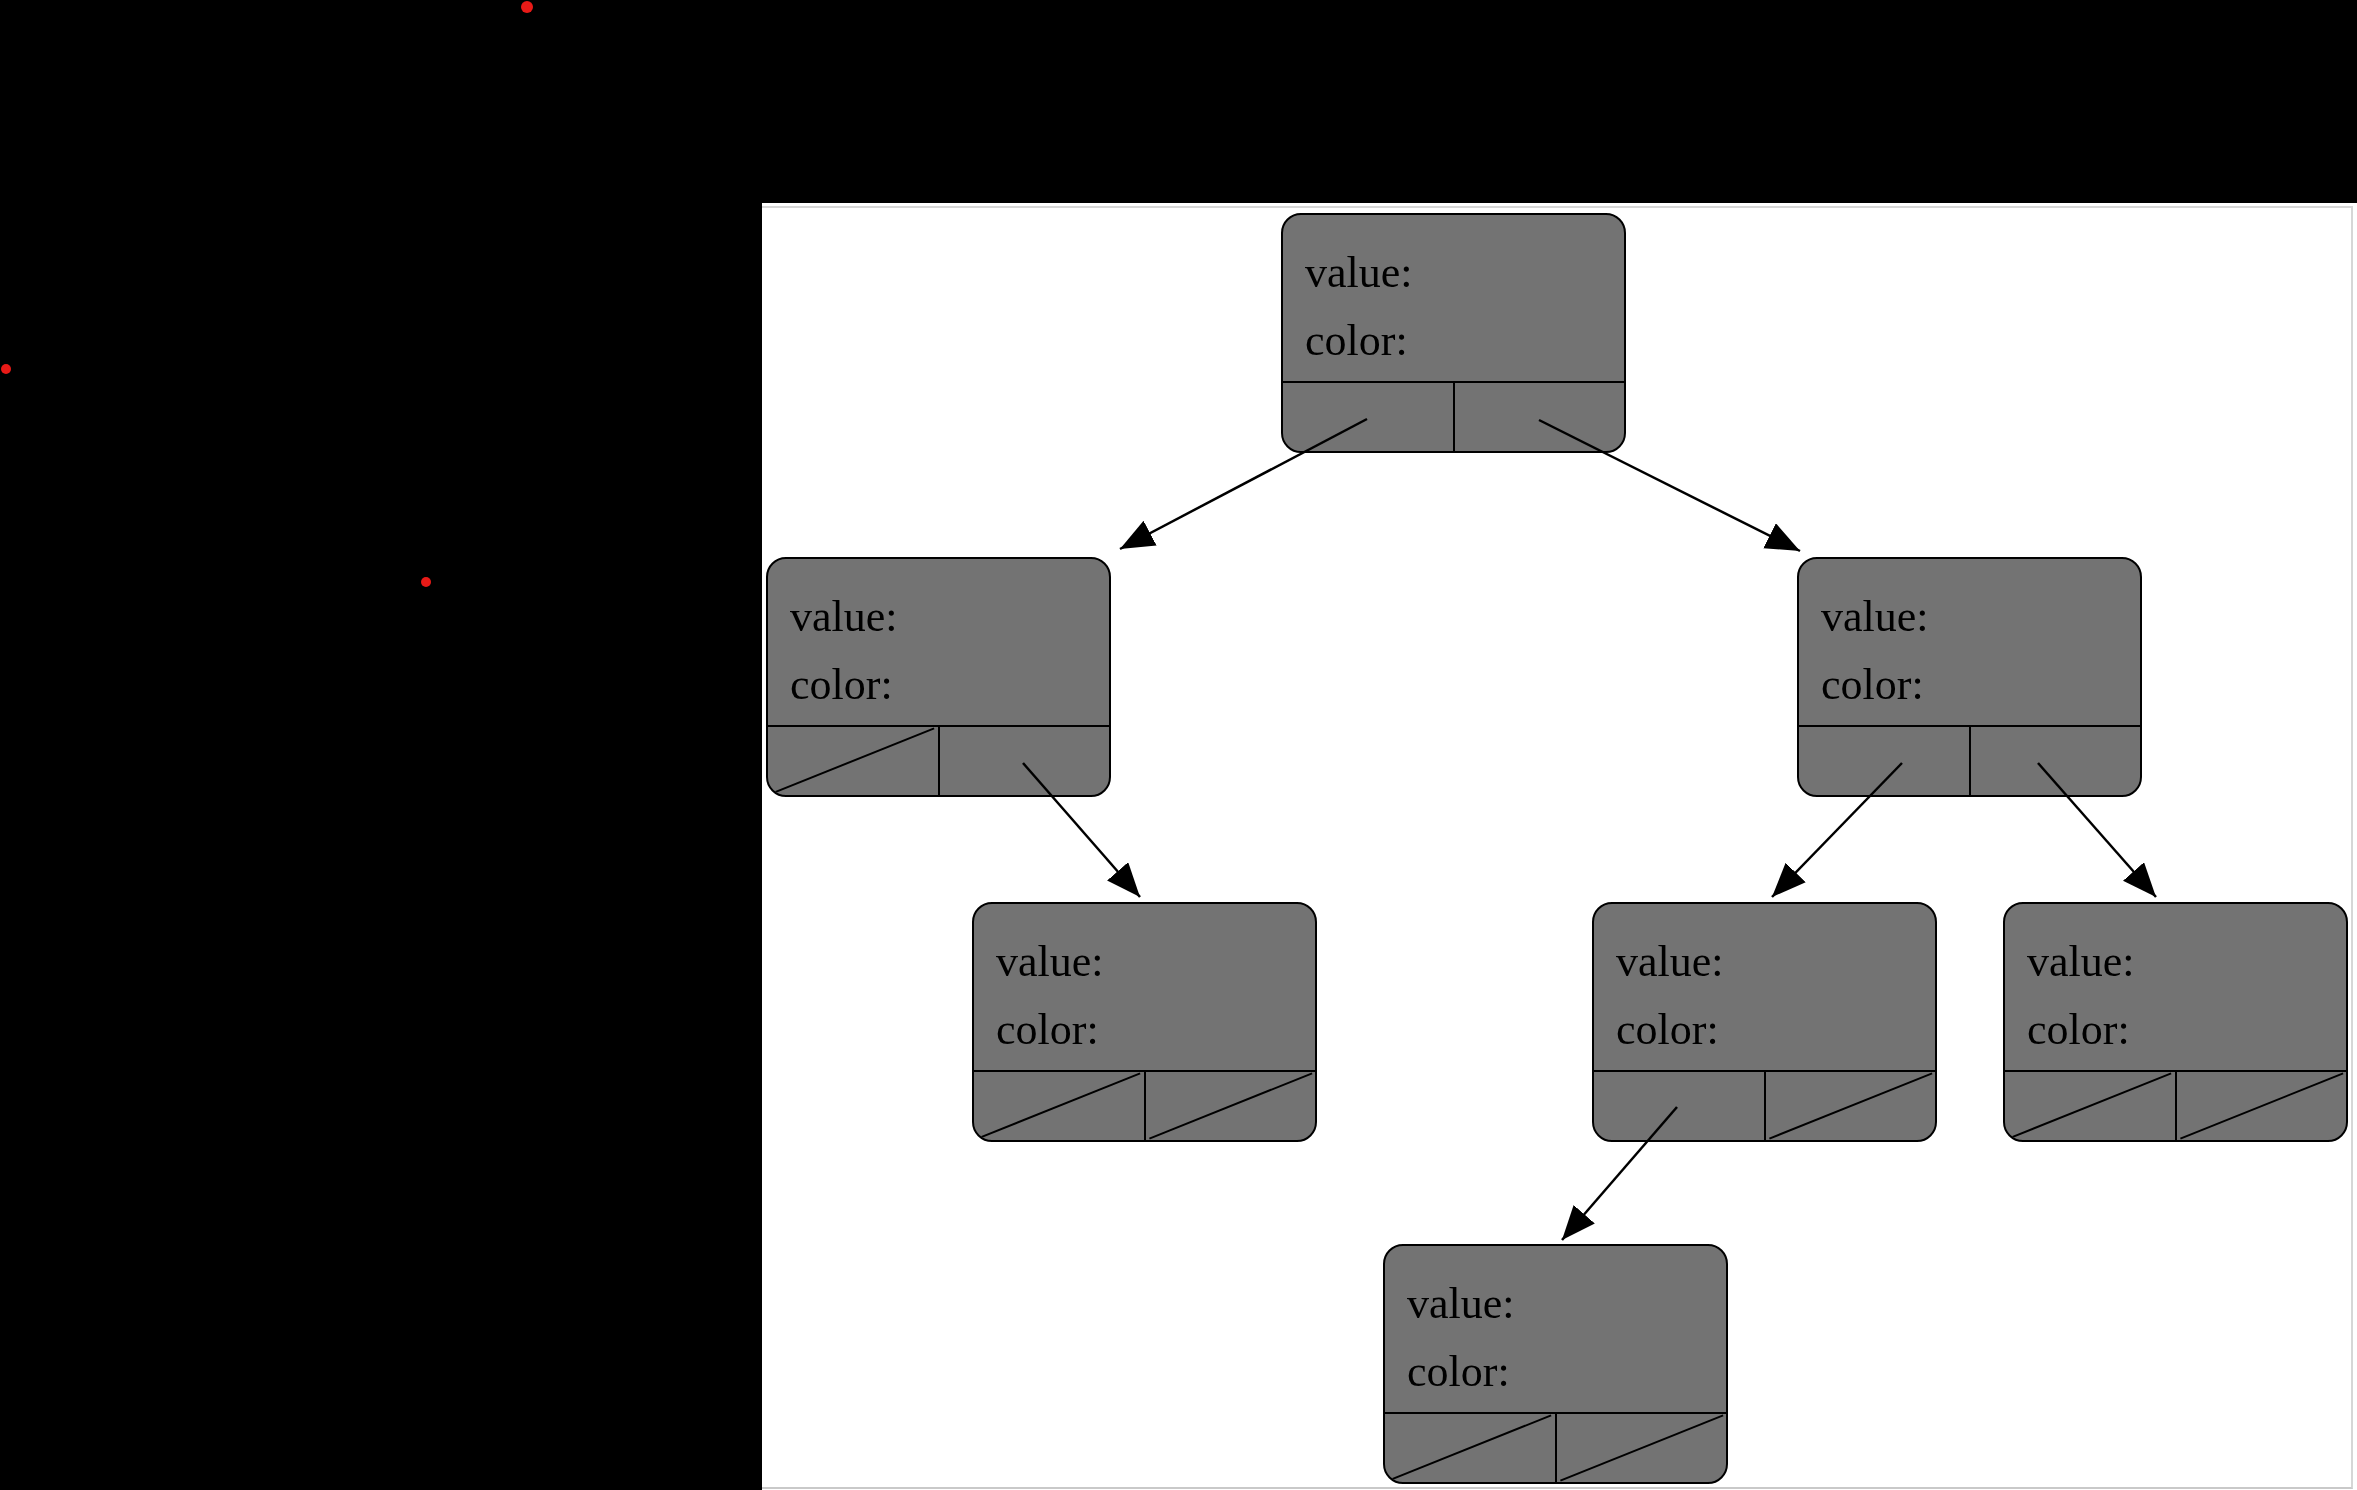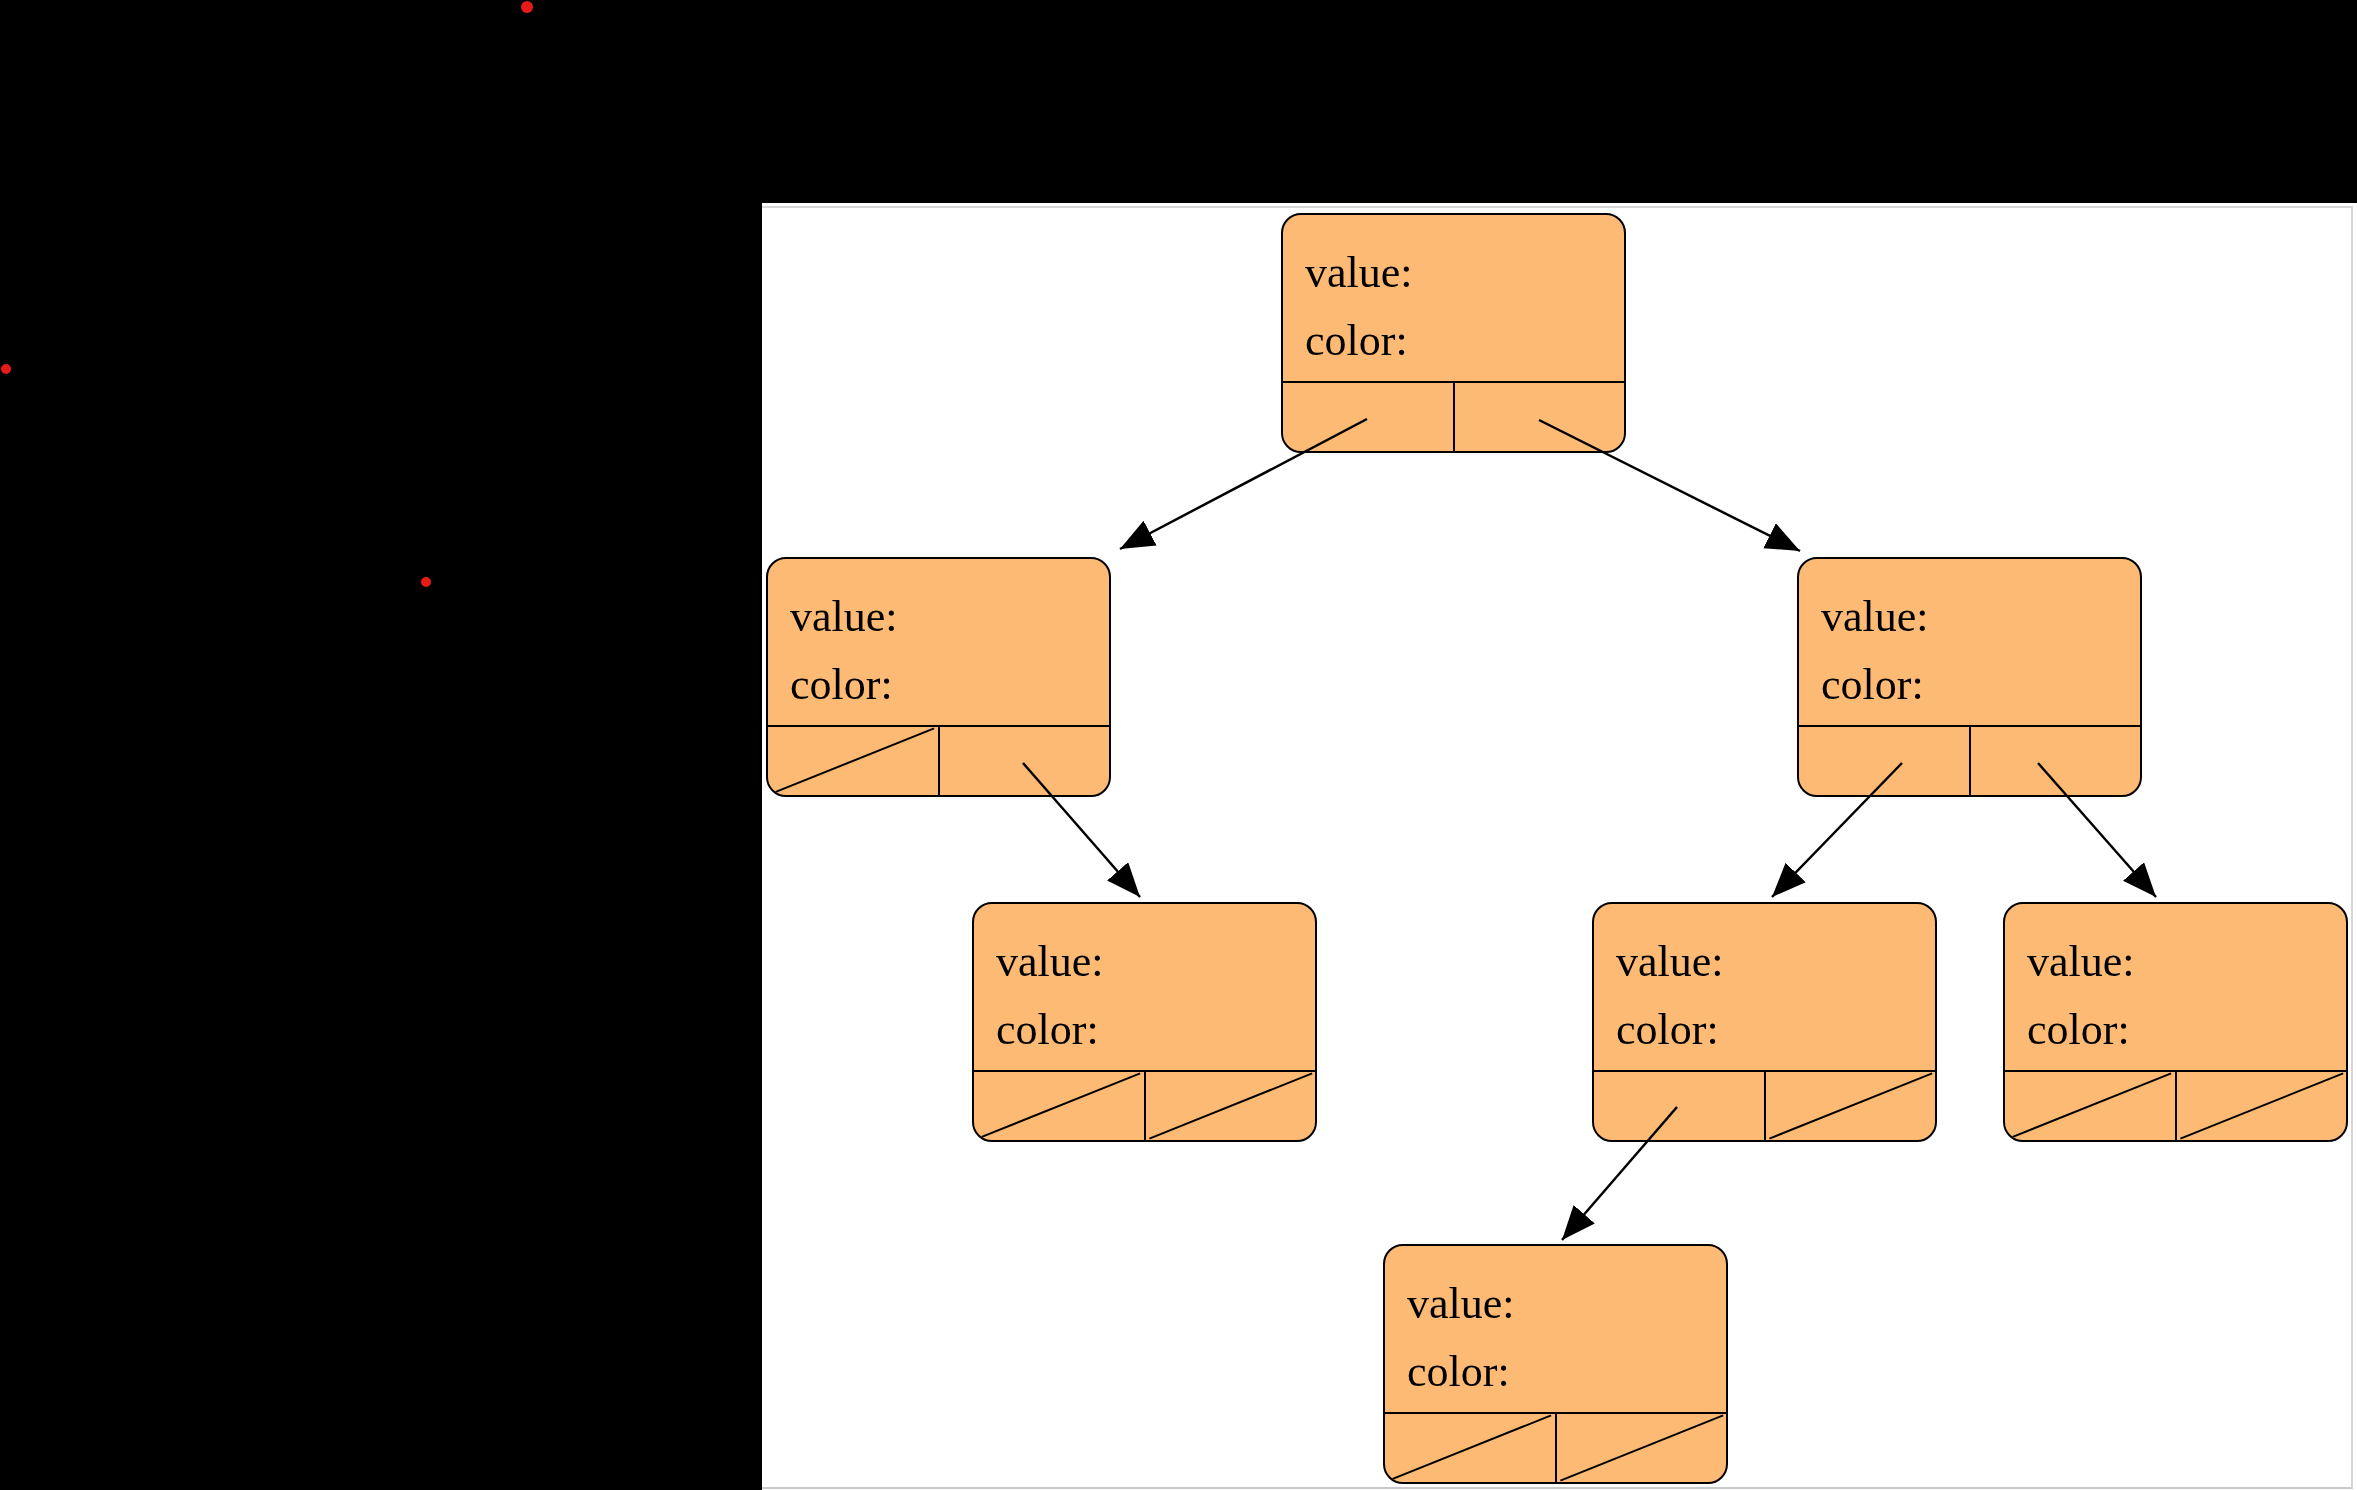--- a/index.html
+++ b/index.html
@@ -21,21 +21,21 @@
     border-bottom:2px solid #c9c9c9;
     box-sizing:border-box;
     pointer-events:none;
   }
   .dot{
     position:absolute;border-radius:50%;
   }
   .node{
     position:absolute;width:345px;height:240px;
     border:2px solid #000;border-radius:20px;
-    box-sizing:border-box;background:#fdba74;overflow:hidden;
+    box-sizing:border-box;background:#737373;overflow:hidden;
   }
   .node-text{
     position:absolute;left:22px;top:0;right:8px;
     padding-top:24px;
     font-size:44px;line-height:68px;color:#000;
   }
   .ptr-row{
     position:absolute;left:0;right:0;bottom:0;height:70px;
     border-top:2px solid #000;box-sizing:border-box;
     display:flex;

